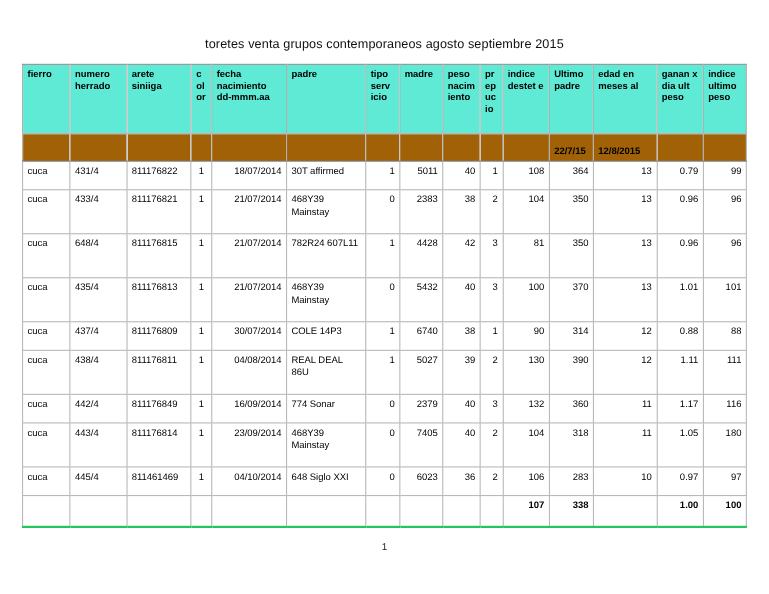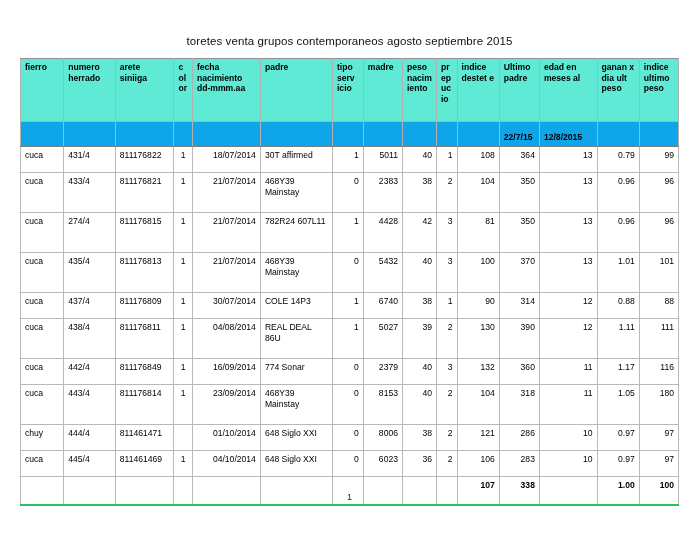--- a/index.html
+++ b/index.html
@@ -57,21 +57,21 @@
   table.sheet thead tr.hdr-main td {
     background: #5eead4;
     font-weight: bold;
     font-size: 8.6px;
     vertical-align: top;
     height: 56px;
     border-color: #b0b0b0;
     border-top: 1px solid #8f8f8f;
   }
   table.sheet thead tr.hdr-sub td {
-    background: #0ea5e9;
+    background: #a16207;
     font-weight: bold;
     font-size: 8.6px;
     height: 18px;
     vertical-align: bottom;
     border-color: #b0b0b0;
     border-bottom: 1px solid #7a7a7a;
   }
   
   table.sheet tbody tr td {
     background: #ffffff;
@@ -191,21 +191,21 @@
             <td class="num">38</td>
             <td class="num">2</td>
             <td class="num">104</td>
             <td class="num">350</td>
             <td class="num">13</td>
             <td class="num">0.96</td>
             <td class="num">96</td>
           </tr>
           <tr class="r-tall">
             <td class="lft">cuca</td>
-            <td class="lft">274/4</td>
+            <td class="lft">648/4</td>
             <td class="lft">811176815</td>
             <td class="ctr">1</td>
             <td class="num">21/07/2014</td>
             <td class="lft">782R24 607L11</td>
             <td class="num">1</td>
             <td class="num">4428</td>
             <td class="num">42</td>
             <td class="num">3</td>
             <td class="num">81</td>
             <td class="num">350</td>
@@ -282,45 +282,28 @@
             <td class="num">116</td>
           </tr>
           <tr class="r-tall">
             <td class="lft">cuca</td>
             <td class="lft">443/4</td>
             <td class="lft">811176814</td>
             <td class="ctr">1</td>
             <td class="num">23/09/2014</td>
             <td class="lft">468Y39 Mainstay</td>
             <td class="num">0</td>
-            <td class="num">8153</td>
+            <td class="num">7405</td>
             <td class="num">40</td>
             <td class="num">2</td>
             <td class="num">104</td>
             <td class="num">318</td>
             <td class="num">11</td>
             <td class="num">1.05</td>
             <td class="num">180</td>
-          </tr>
-          <tr class="">
-            <td class="lft">chuy</td>
-            <td class="lft">444/4</td>
-            <td class="lft">811461471</td>
-            <td class="ctr"></td>
-            <td class="num">01/10/2014</td>
-            <td class="lft">648 Siglo XXI</td>
-            <td class="num">0</td>
-            <td class="num">8006</td>
-            <td class="num">38</td>
-            <td class="num">2</td>
-            <td class="num">121</td>
-            <td class="num">286</td>
-            <td class="num">10</td>
-            <td class="num">0.97</td>
-            <td class="num">97</td>
           </tr>
           <tr class="">
             <td class="lft">cuca</td>
             <td class="lft">445/4</td>
             <td class="lft">811461469</td>
             <td class="ctr">1</td>
             <td class="num">04/10/2014</td>
             <td class="lft">648 Siglo XXI</td>
             <td class="num">0</td>
             <td class="num">6023</td>

